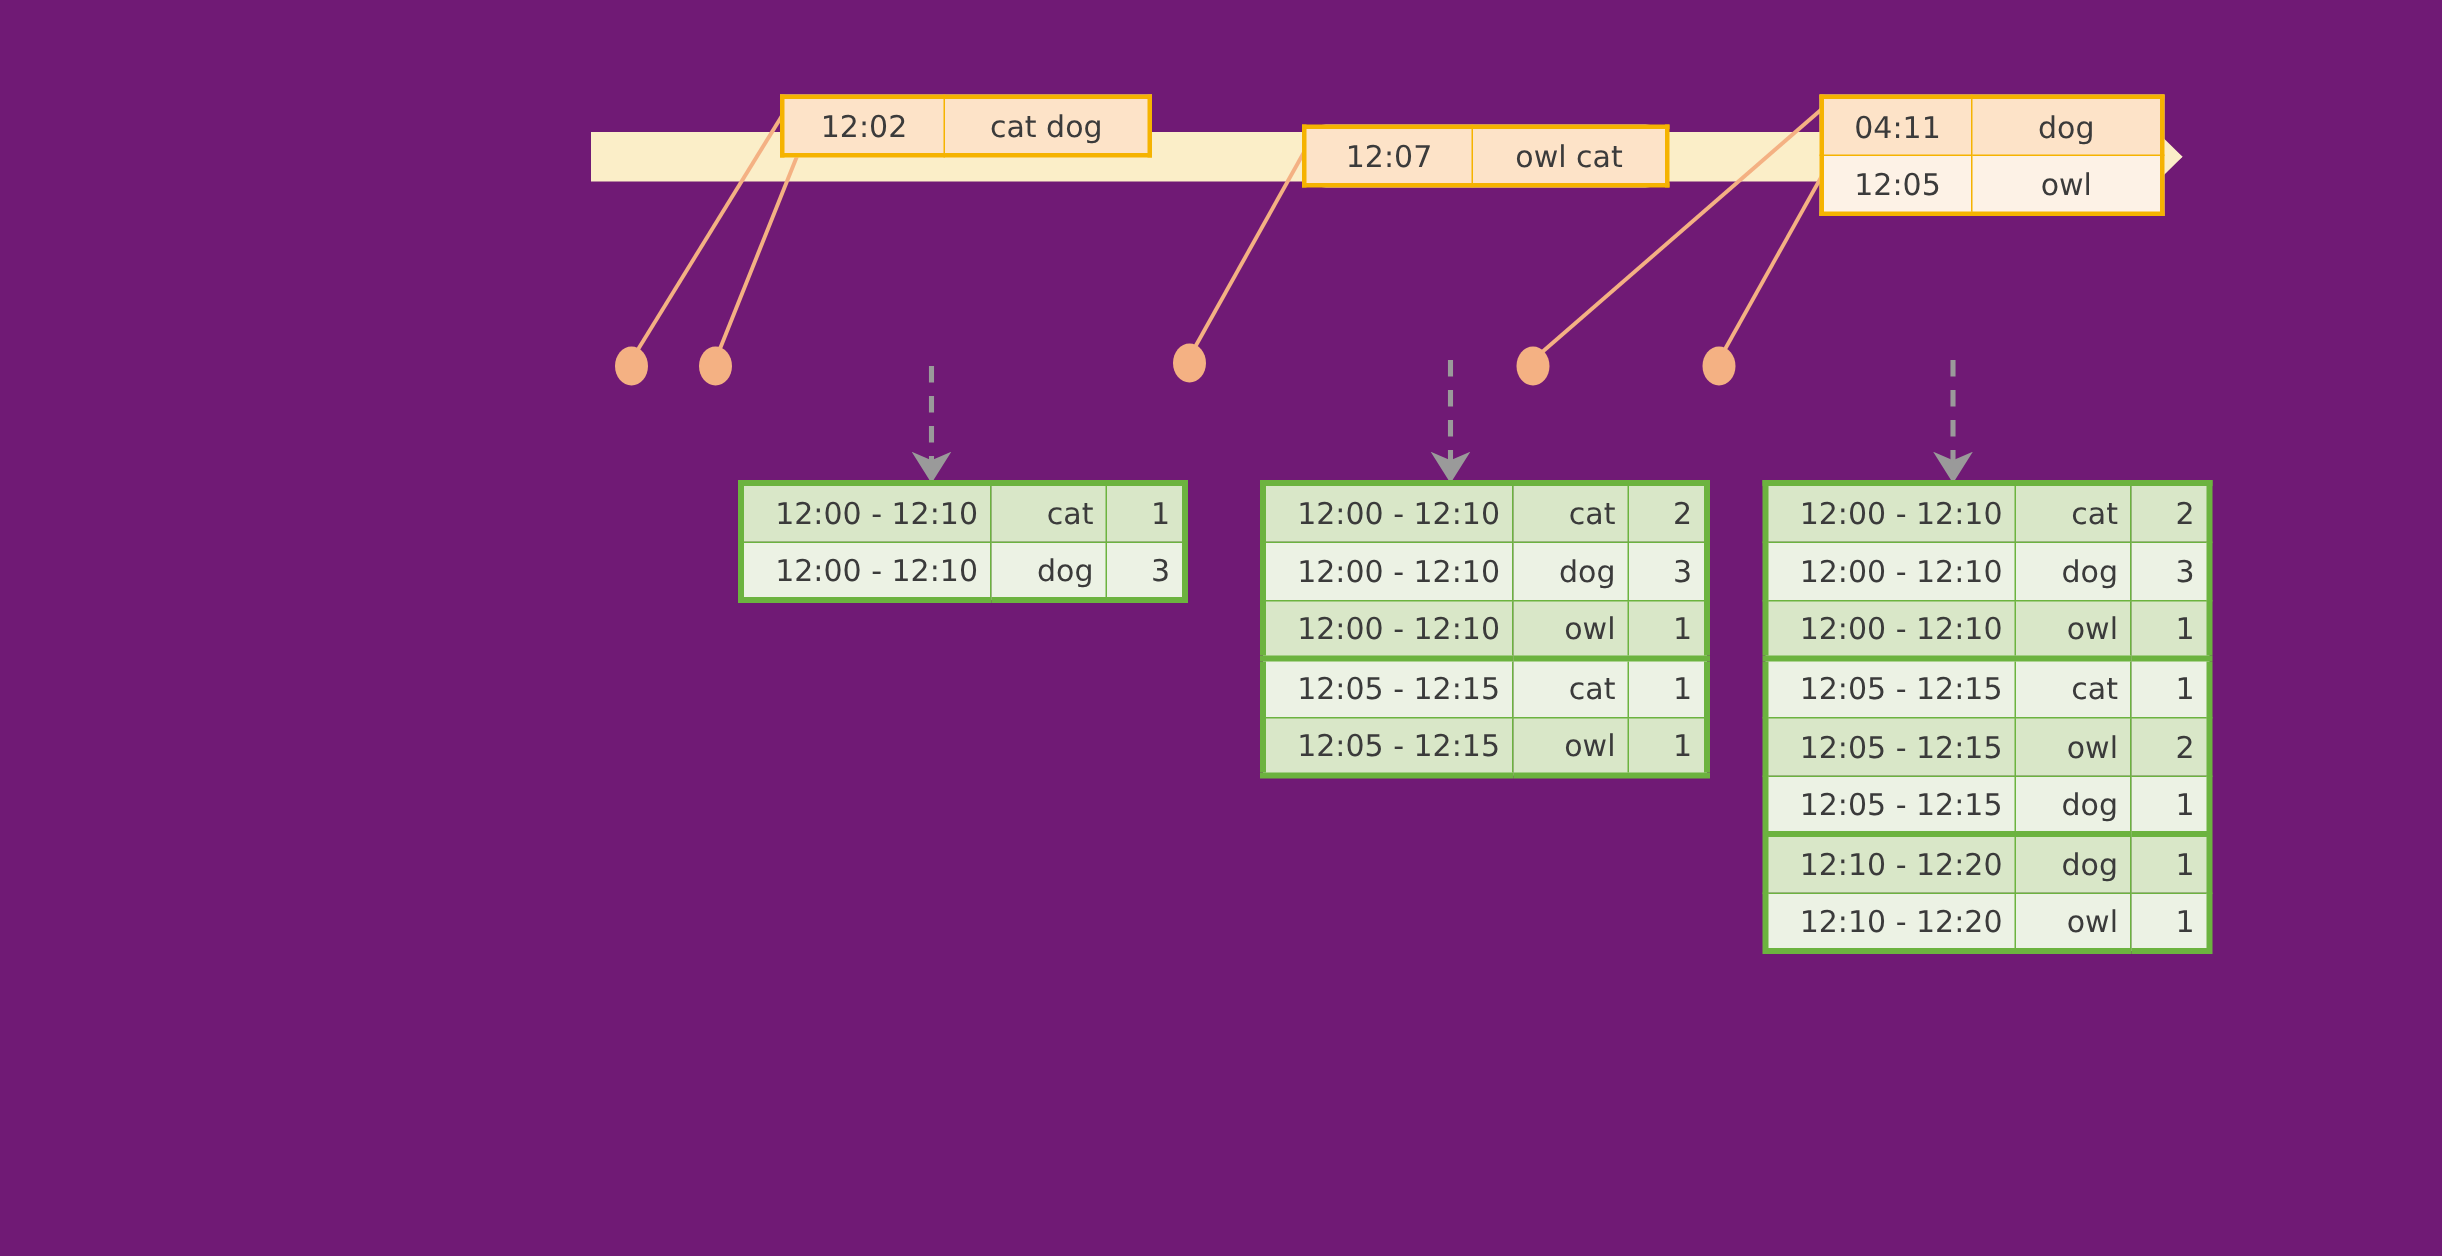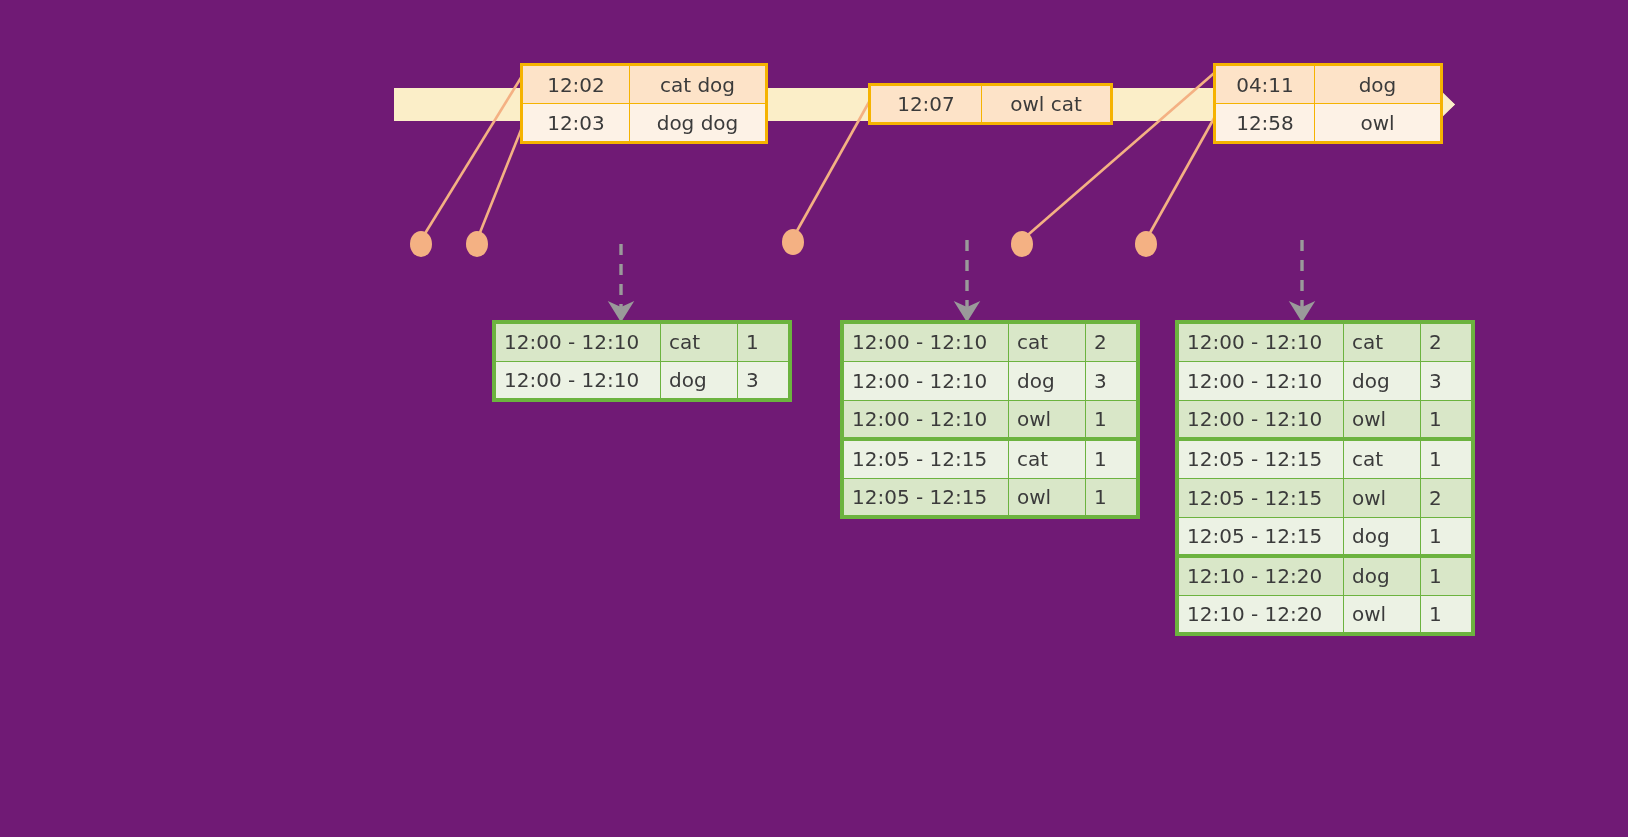--- a/index.html
+++ b/index.html
@@ -77,21 +77,21 @@
     position: absolute;
     border-collapse: collapse;
     border: 4px solid #6cb33f;
     box-sizing: border-box;
   }
   .result-table tr { height: 39px; }
   .result-table td {
     border: 1.5px solid #6cb33f;
     font-size: 20px;
     color: #3b3b3b;
-    text-align: left;
+    text-align: right;
     padding: 0 8px;
     white-space: nowrap;
     font-family: "DejaVu Sans", sans-serif;
   }
   .result-table tr.band-a td { background: #d9e7c8; }
   .result-table tr.band-b td { background: #ecf2e4; }
   .result-table td.w-col { width: 148px; }
   .result-table td.k-col { width: 60px; }
   .result-table td.c-col { width: 34px; }
   .result-table tr.grp-end td { border-bottom: 4px solid #6cb33f; }
@@ -139,42 +139,38 @@
         <line x1="1302" y1="240" x2="1302" y2="312" stroke="#9a9a9a" stroke-width="3.4" stroke-dasharray="11 9" marker-end="url(#gray-arrow)"></line>
       </g>
   </svg>
 
   <table class="event-table" id="event-box-1">
       <tbody>
         <tr>
           <td class="t-col">12:02</td>
           <td class="v-col">cat dog</td>
         </tr>
-        <tr>
-          <td class="t-col">12:03</td>
-          <td class="v-col">dog dog</td>
-        </tr>
       </tbody>
     </table>
   <table class="event-table" id="event-box-2">
       <tbody>
         <tr>
           <td class="t-col">12:07</td>
           <td class="v-col">owl cat</td>
         </tr>
       </tbody>
     </table>
   <table class="event-table" id="event-box-3">
       <tbody>
         <tr>
           <td class="t-col">04:11</td>
           <td class="v-col">dog</td>
         </tr>
         <tr>
-          <td class="t-col">12:58</td>
+          <td class="t-col">12:05</td>
           <td class="v-col">owl</td>
         </tr>
       </tbody>
     </table>
 
   <table class="result-table" id="result-table-1">
       <tbody>
         <tr class="band-a">
           <td class="w-col">12:00 - 12:10</td>
           <td class="k-col">cat</td>

